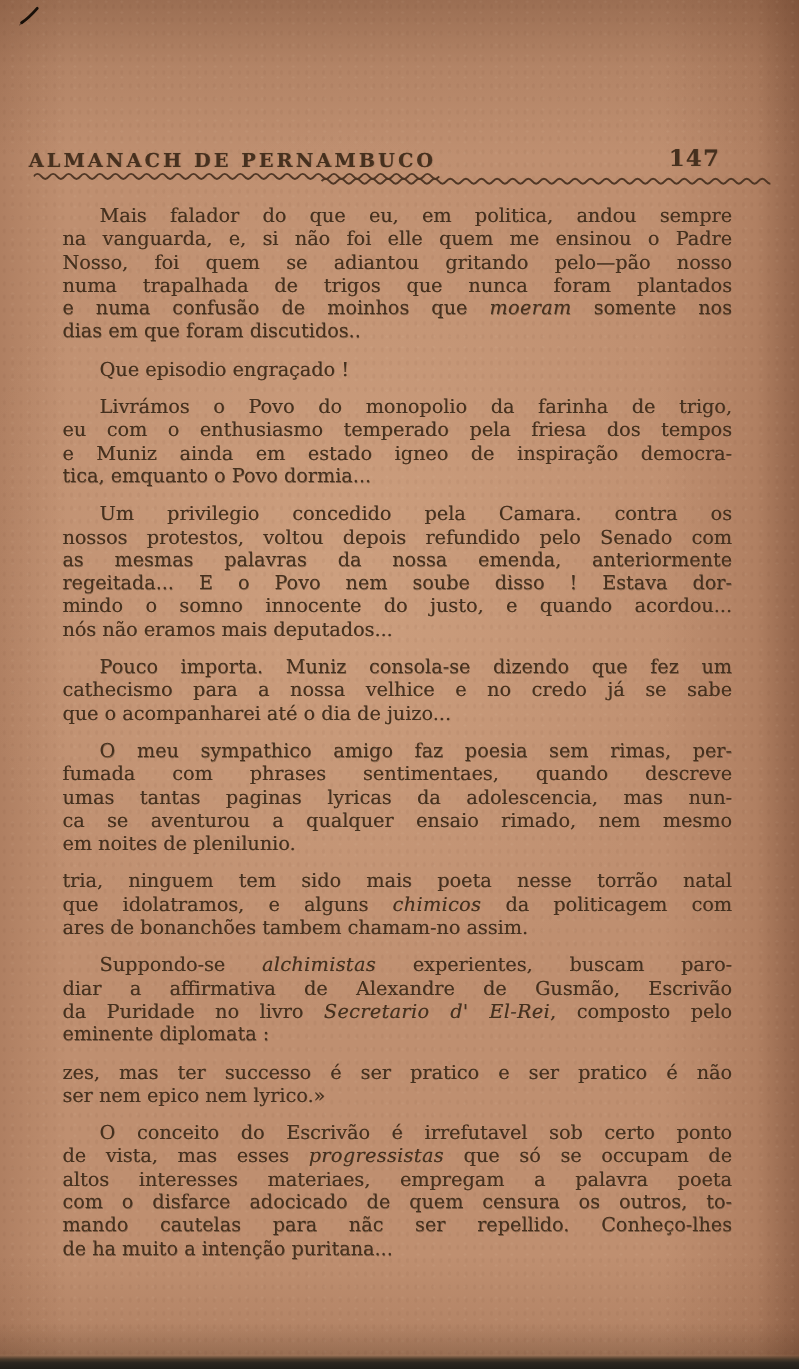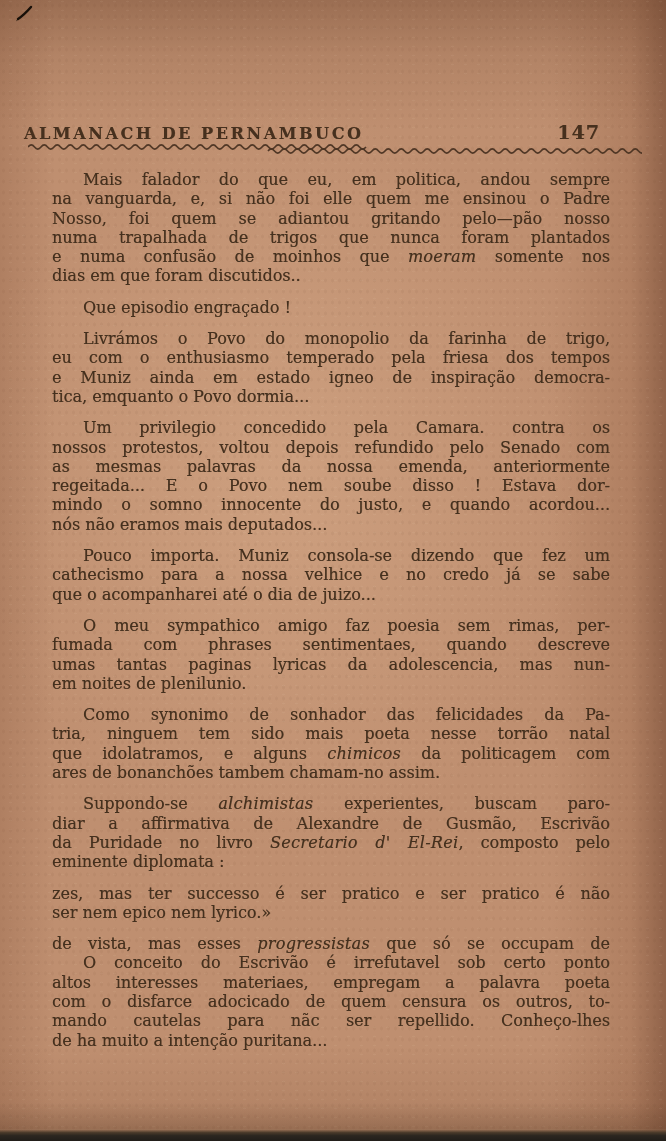--- a/index.html
+++ b/index.html
@@ -104,41 +104,41 @@
       </div>
       <div class="paragraph">
         <div class="line first">Pouco importa. Muniz consola-se dizendo que fez um</div>
         <div class="line">cathecismo para a nossa velhice e no credo já se sabe</div>
         <div class="line last">que o acompanharei até o dia de juizo...</div>
       </div>
       <div class="paragraph">
         <div class="line first">O meu sympathico amigo faz poesia sem rimas, per-</div>
         <div class="line">fumada com phrases sentimentaes, quando descreve</div>
         <div class="line">umas tantas paginas lyricas da adolescencia, mas nun-</div>
+        <div class="line">ca se aventurou a qualquer ensaio rimado, nem mesmo</div>
         <div class="line last">em noites de plenilunio.</div>
       </div>
       <div class="paragraph">
-        <div class="line first">Como synonimo de sonhador das felicidades da Pa-</div>
         <div class="line">tria, ninguem tem sido mais poeta nesse torrão natal</div>
         <div class="line">que idolatramos, e alguns <i>chimicos</i> da politicagem com</div>
         <div class="line last">ares de bonanchões tambem chamam-no assim.</div>
       </div>
       <div class="paragraph">
         <div class="line first">Suppondo-se <i>alchimistas</i> experientes, buscam paro-</div>
         <div class="line">diar a affirmativa de Alexandre de Gusmão, Escrivão</div>
         <div class="line">da Puridade no livro <i>Secretario d' El-Rei</i>, composto pelo</div>
         <div class="line last">eminente diplomata :</div>
       </div>
       <div class="paragraph">
         <div class="line">zes, mas ter successo é ser pratico e ser pratico é não</div>
         <div class="line last">ser nem epico nem lyrico.»</div>
       </div>
       <div class="paragraph">
+        <div class="line first">O conceito do Escrivão é irrefutavel sob certo ponto</div>
         <div class="line">de vista, mas esses <i>progressistas</i> que só se occupam de</div>
-        <div class="line first">O conceito do Escrivão é irrefutavel sob certo ponto</div>
         <div class="line">altos interesses materiaes, empregam a palavra poeta</div>
         <div class="line">com o disfarce adocicado de quem censura os outros, to-</div>
         <div class="line">mando cautelas para nãc ser repellido. Conheço-lhes</div>
         <div class="line last">de ha muito a intenção puritana...</div>
       </div>
     </div>
 
   <div class="bottom-shadow"></div>
   <div class="bottom-edge"></div>
 </div>

